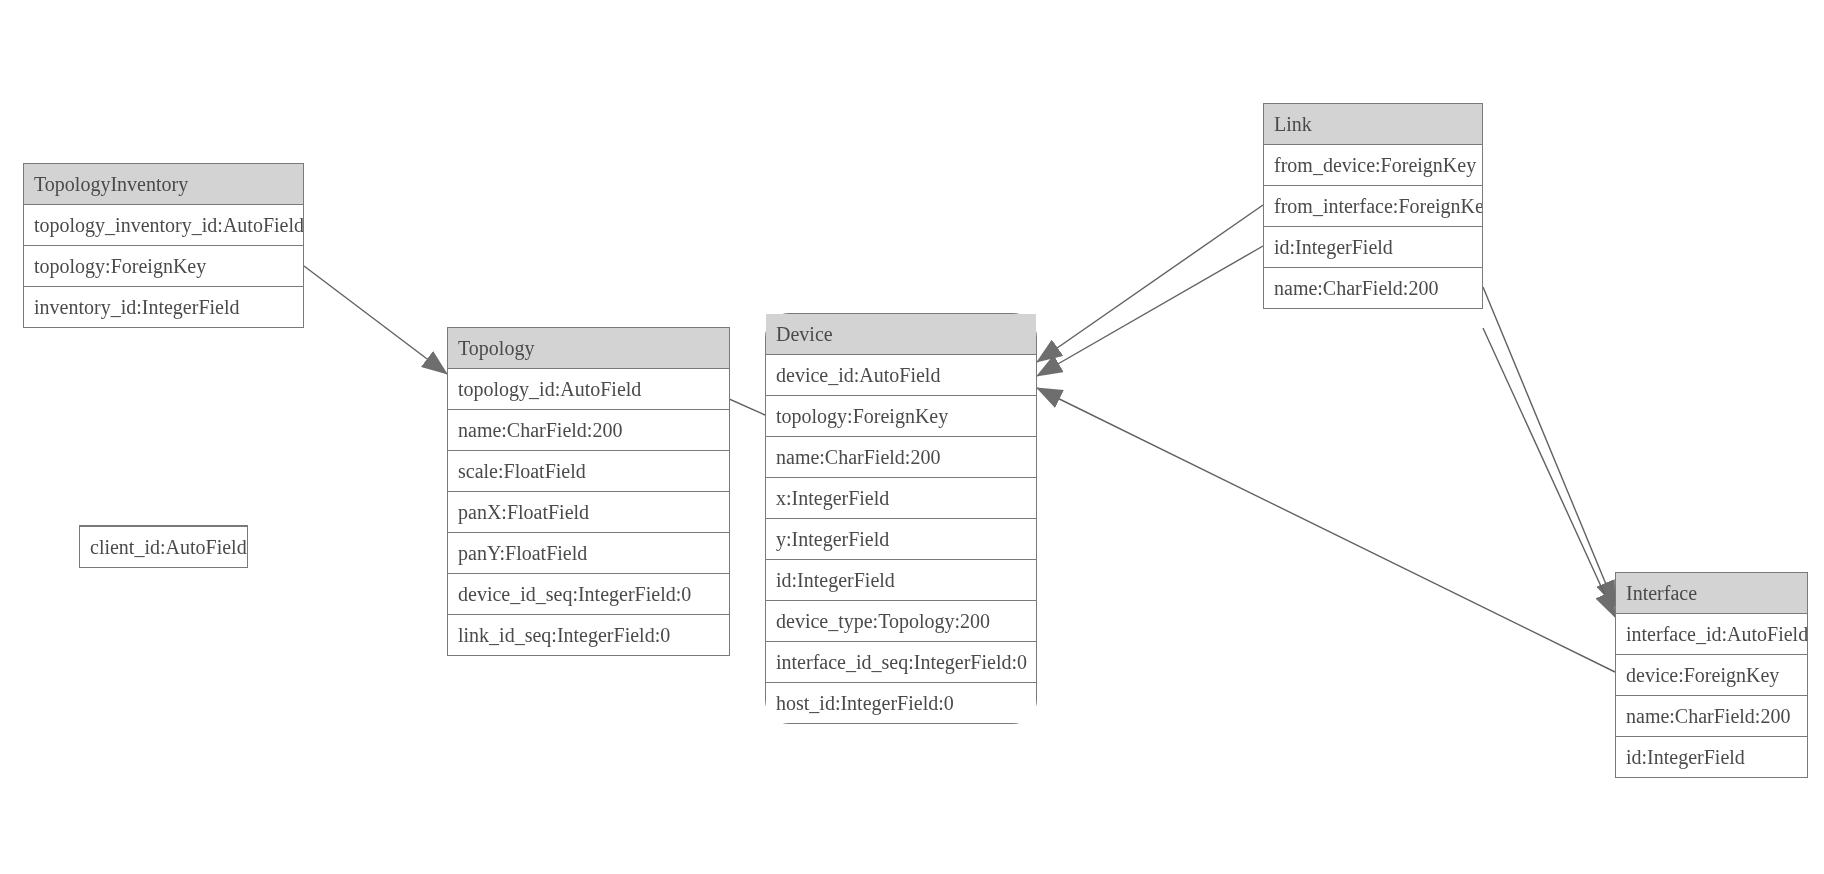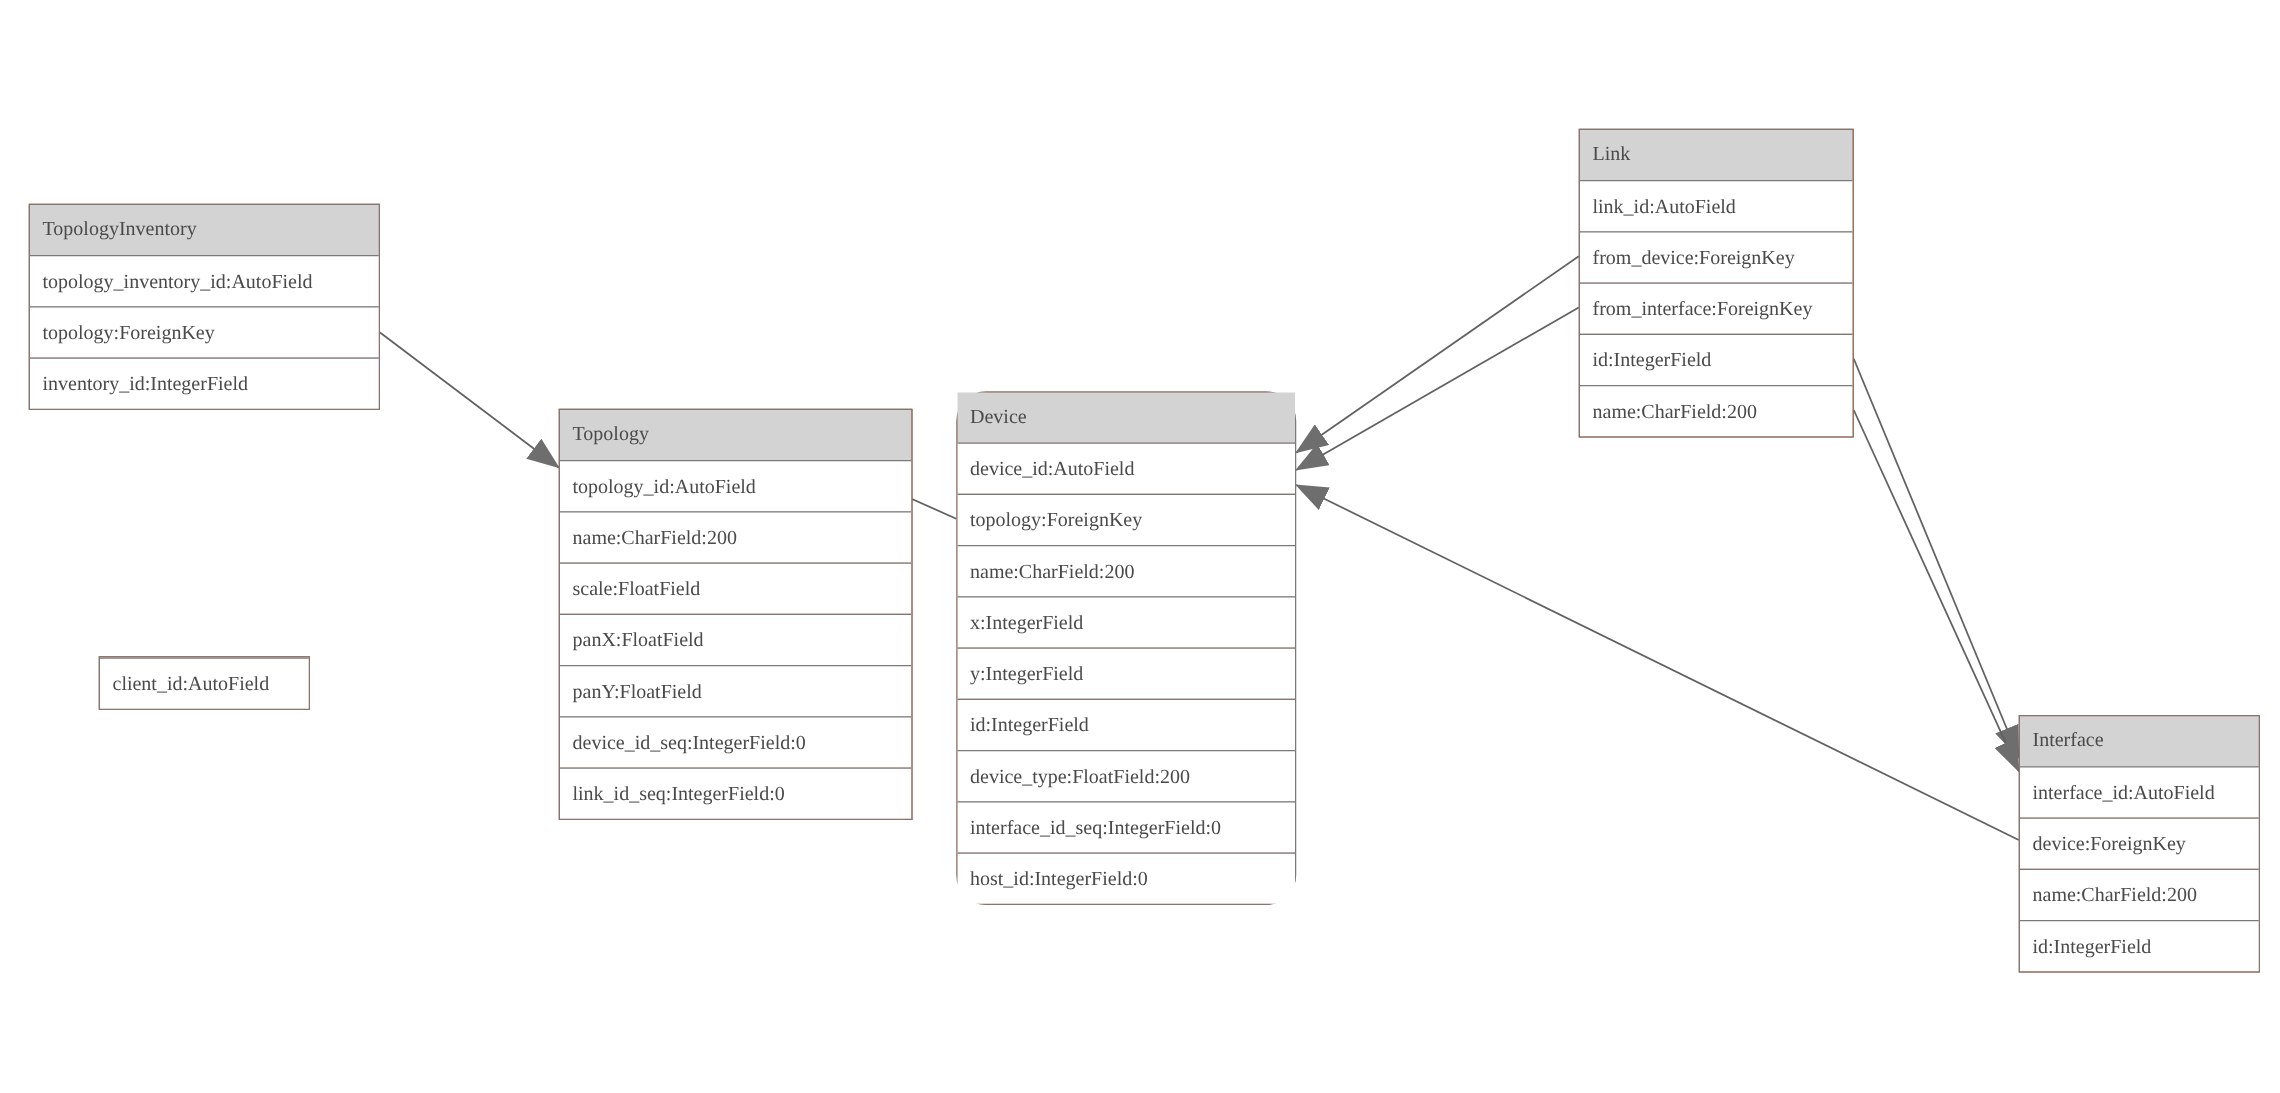--- a/index.html
+++ b/index.html
@@ -17,25 +17,25 @@
   }
   #edge-layer {
     position: absolute;
     left: 0;
     top: 0;
     z-index: 1;
   }
   .entity {
     position: absolute;
     z-index: 2;
-    background: #c2410c;
+    background: #c4b5fd;
     border: 1.5px solid #7a7a7a;
     box-sizing: border-box;
     color: #4a4a4a;
-    font-size: 16px;
+    font-size: 20px;
   }
   .entity-header {
     height: 40px;
     line-height: 40px;
     background: #d3d3d3;
     padding: 0 0 0 10px;
     white-space: nowrap;
     overflow: hidden;
   }
   .entity-field {
@@ -88,27 +88,26 @@
       <div class="entity-field">client_id:AutoField</div>
     </div>
     <div class="entity" style="left: 765px; top: 313px; width: 272px; border-radius: 24px;">
       <div class="entity-header">Device</div>
       <div class="entity-field">device_id:AutoField</div>
       <div class="entity-field">topology:ForeignKey</div>
       <div class="entity-field">name:CharField:200</div>
       <div class="entity-field">x:IntegerField</div>
       <div class="entity-field">y:IntegerField</div>
       <div class="entity-field">id:IntegerField</div>
-      <div class="entity-field">device_type:FloatField:200</div>
+      <div class="entity-field">device_type:Topology:200</div>
       <div class="entity-field">interface_id_seq:IntegerField:0</div>
       <div class="entity-field">host_id:IntegerField:0</div>
     </div>
     <div class="entity" style="left: 1263px; top: 103px; width: 220px;">
       <div class="entity-header">Link</div>
-      <div class="entity-field">link_id:AutoField</div>
       <div class="entity-field">from_device:ForeignKey</div>
       <div class="entity-field">from_interface:ForeignKey</div>
       <div class="entity-field">id:IntegerField</div>
       <div class="entity-field">name:CharField:200</div>
     </div>
     <div class="entity" style="left: 1615px; top: 572px; width: 193px;">
       <div class="entity-header">Interface</div>
       <div class="entity-field">interface_id:AutoField</div>
       <div class="entity-field">device:ForeignKey</div>
       <div class="entity-field">name:CharField:200</div>

